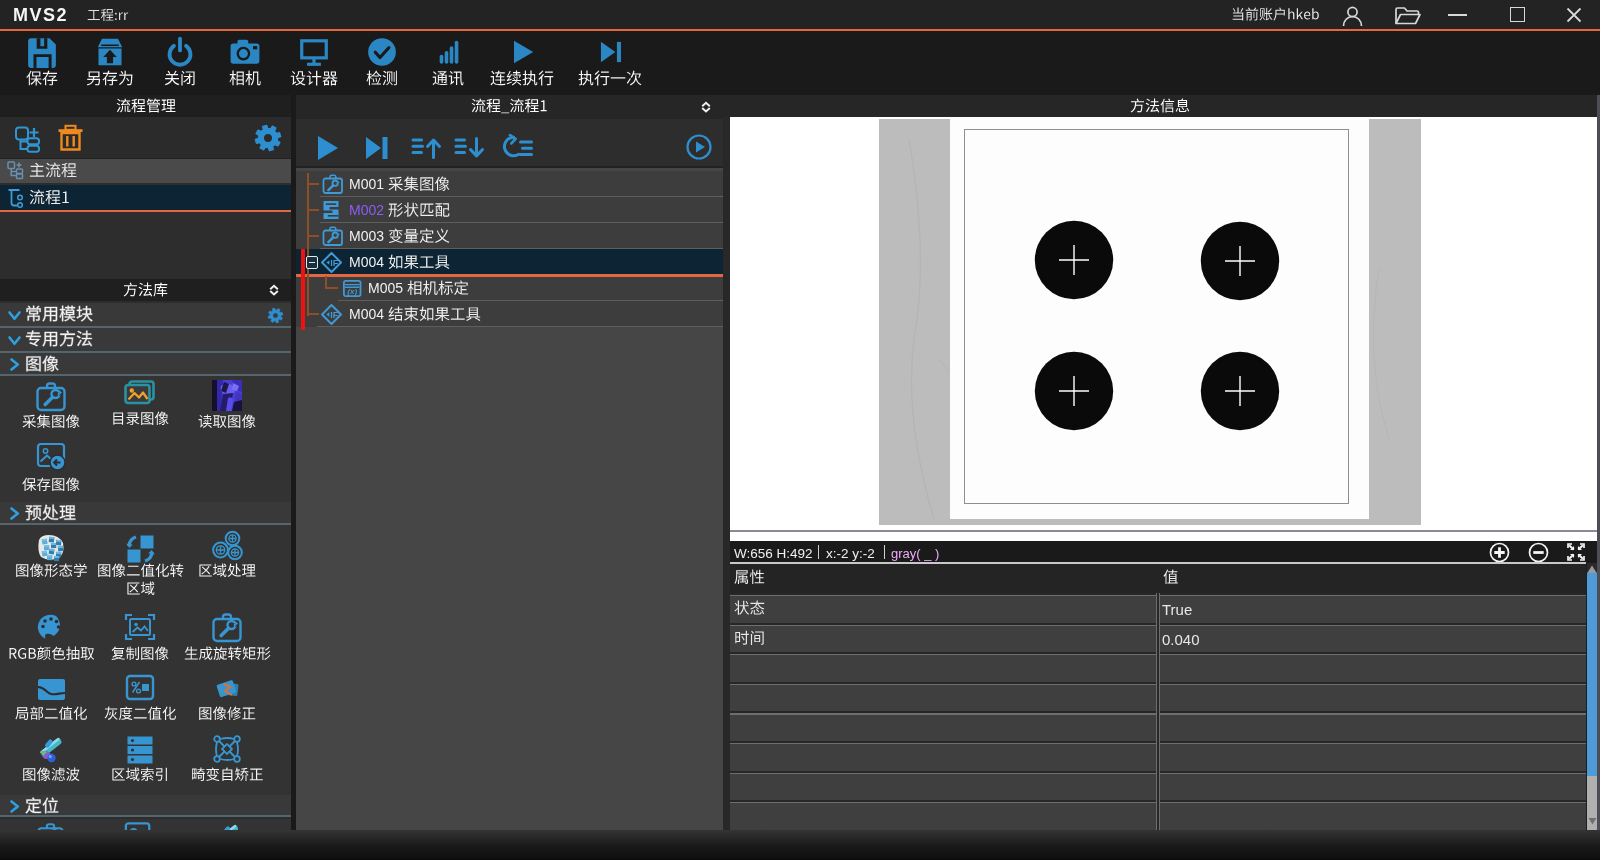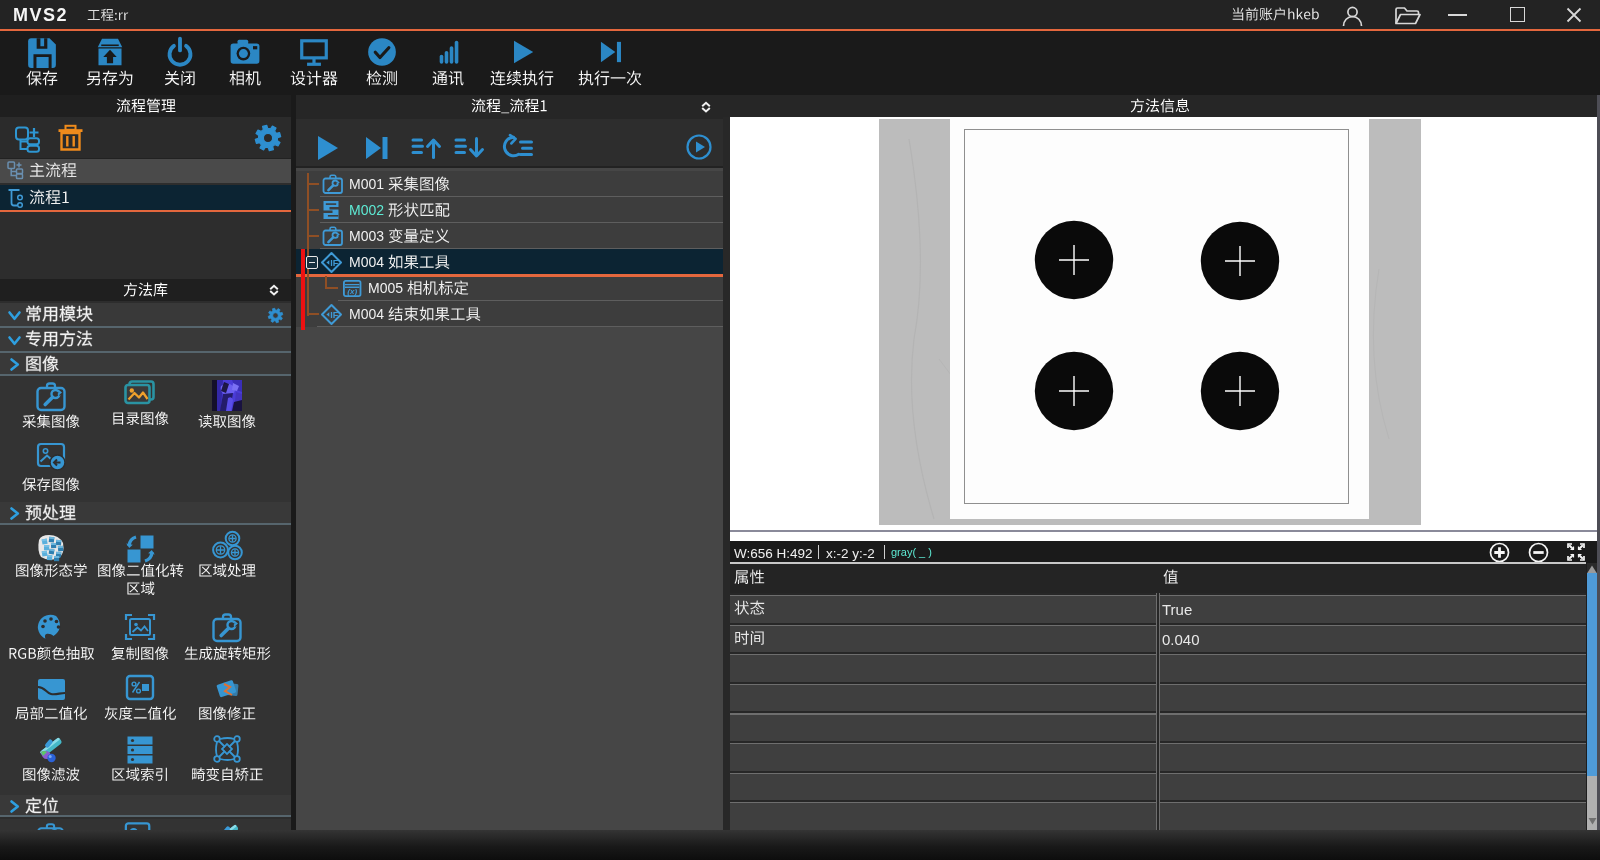--- a/index.html
+++ b/index.html
@@ -498,21 +498,21 @@
 <div style="position:absolute;left:388px;top:176px;line-height:0;"><svg class="z" width="62.0" height="18.0" viewBox="0 0 62.0 18.0">
       <path d="M12.4 2.9C11.9 4.1 10.9 5.8 10.1 6.8L11.1 7.2C11.9 6.2 12.8 4.7 13.6 3.4ZM2.2 4C2.9 4.9 3.5 6.1 3.7 6.9L4.8 6.4C4.5 5.6 3.9 4.5 3.2 3.6ZM6.4 3.4C6.9 4.3 7.3 5.5 7.4 6.3L8.5 5.9C8.4 5.1 7.9 4 7.5 3.1ZM12.8 0.8C10.2 1.3 5.4 1.7 1.4 1.8C1.5 2.1 1.7 2.6 1.7 2.9C5.8 2.8 10.6 2.4 13.8 1.8ZM0.9 7.8V9H6.2C4.8 10.8 2.6 12.4 0.5 13.3C0.8 13.5 1.2 14 1.4 14.3C3.4 13.3 5.6 11.6 7.1 9.6V14.8H8.3V9.6C9.9 11.5 12.1 13.3 14.1 14.3C14.3 14 14.7 13.5 15 13.2C12.9 12.4 10.7 10.7 9.2 9H14.6V7.8H8.3V6.4H7.1V7.8ZM22.6 9.1V10.2H16.3V11.1H21.6C20.1 12.2 17.9 13.2 15.9 13.7C16.2 14 16.5 14.4 16.7 14.7C18.7 14.1 21 12.9 22.6 11.5V14.9H23.8V11.5C25.4 12.8 27.7 14 29.8 14.6C29.9 14.3 30.3 13.9 30.5 13.6C28.6 13.2 26.4 12.2 24.9 11.1H30.2V10.2H23.8V9.1ZM23.1 5.1V6.1H19.3V5.1ZM22.7 0.9C23 1.3 23.2 1.8 23.4 2.3H19.9C20.3 1.8 20.6 1.3 20.8 0.8L19.6 0.6C18.9 2 17.7 3.7 16 5C16.2 5.1 16.6 5.5 16.8 5.7C17.3 5.3 17.7 4.9 18.2 4.5V9.4H19.3V8.9H29.7V8H24.2V6.9H28.7V6.1H24.2V5.1H28.6V4.2H24.2V3.2H29.2V2.3H24.7C24.5 1.8 24.1 1.1 23.8 0.6ZM23.1 4.2H19.3V3.2H23.1ZM23.1 6.9V8H19.3V6.9ZM36.8 9.3C38.1 9.6 39.6 10.1 40.5 10.6L41 9.8C40.1 9.4 38.5 8.9 37.3 8.6ZM35.3 11.3C37.4 11.5 40.1 12.2 41.6 12.7L42.1 11.8C40.6 11.3 37.9 10.7 35.8 10.5ZM32.3 1.3V14.9H33.4V14.2H44.1V14.9H45.2V1.3ZM33.4 13.2V2.4H44.1V13.2ZM37.4 2.7C36.6 3.9 35.3 5.1 34 5.9C34.2 6.1 34.6 6.4 34.8 6.6C35.3 6.3 35.7 6 36.2 5.5C36.7 6 37.3 6.5 37.9 6.9C36.6 7.5 35.1 8 33.7 8.3C33.9 8.5 34.1 8.9 34.3 9.2C35.8 8.9 37.4 8.3 38.9 7.5C40.2 8.2 41.6 8.7 43.1 9.1C43.2 8.8 43.5 8.4 43.8 8.2C42.4 7.9 41 7.5 39.8 6.9C41 6.2 42 5.3 42.6 4.2L41.9 3.9L41.8 3.9H37.8C38 3.6 38.2 3.3 38.4 3ZM36.9 4.9 37 4.8H41C40.4 5.4 39.7 6 38.8 6.4C38.1 6 37.4 5.5 36.9 4.9ZM54 2.6H56.8C56.6 3.1 56.2 3.5 55.9 3.9H53C53.4 3.5 53.7 3.1 54 2.6ZM54 0.6C53.4 1.9 52.2 3.6 50.5 4.8C50.7 4.9 51.1 5.3 51.2 5.5C51.5 5.3 51.8 5.1 52 4.9V7.2H54.5C53.7 7.9 52.6 8.5 50.9 9.1C51.2 9.3 51.5 9.6 51.6 9.8C53 9.3 54 8.8 54.8 8.2C55 8.4 55.2 8.7 55.4 8.9C54.4 9.9 52.5 10.9 50.9 11.3C51.2 11.5 51.4 11.8 51.6 12.1C53 11.6 54.7 10.6 55.9 9.6C56 9.9 56.1 10.2 56.2 10.5C55 11.7 52.7 12.9 50.8 13.5C51 13.7 51.3 14.1 51.5 14.3C53.2 13.7 55.1 12.7 56.5 11.5C56.6 12.4 56.4 13.3 56.1 13.6C55.9 13.9 55.6 13.9 55.3 13.9C55.1 13.9 54.7 13.9 54.3 13.8C54.5 14.1 54.6 14.6 54.6 14.8C54.9 14.9 55.3 14.9 55.6 14.9C56.1 14.9 56.5 14.8 56.9 14.3C57.6 13.7 57.8 12 57.3 10.4L58 10C58.6 11.7 59.5 13.2 60.8 14C60.9 13.7 61.3 13.3 61.5 13.1C60.3 12.5 59.4 11.1 58.9 9.6C59.5 9.3 60.1 9 60.6 8.6L59.8 7.9C59.1 8.4 57.9 9.1 57 9.6C56.6 8.9 56.1 8.2 55.4 7.6L55.8 7.2H60.4V3.9H57.1C57.6 3.3 58 2.7 58.4 2.2L57.7 1.7L57.5 1.7H54.7L55.2 0.8ZM53.1 4.8H55.8C55.8 5.2 55.6 5.8 55.2 6.4H53.1ZM56.8 4.8H59.3V6.4H56.4C56.7 5.8 56.8 5.2 56.8 4.8ZM50.6 0.7C49.7 3 48.4 5.3 46.9 6.9C47.2 7.1 47.5 7.7 47.6 8C48.1 7.5 48.5 6.9 49 6.3V14.8H50.1V4.5C50.7 3.4 51.2 2.2 51.7 1Z" fill="#f0f0f0"></path>
     </svg></div>
 <div style="left:296px;top:197px;width:427px;height:26px;background:#3d3d3d"></div>
 <div style="left:320px;top:221.8px;width:403px;height:1.2px;background:#5e5e5e"></div>
 <svg style="position:absolute;left:321px;top:199px" width="22" height="22" viewBox="0 0 22 22">
     <path d="M2.5 2 h15 v6 h-9 v2.5 h9 v9.5 h-15 v-6 h9 v-2.5 h-9 z" fill="#3f9ad6"></path>
     <rect x="4.8" y="4.3" width="10.4" height="1.6" fill="#3b3b3b"></rect>
     <rect x="6.9" y="16" width="10.4" height="1.6" fill="#3b3b3b"></rect>
   </svg>
-<div style="position:absolute;left:349px;top:202px;font-size:14px;color:#5eead4;white-space:nowrap;">M002 </div>
+<div style="position:absolute;left:349px;top:202px;font-size:14px;color:#8b5cf6;white-space:nowrap;">M002 </div>
 <div style="position:absolute;left:388px;top:202px;line-height:0;"><svg class="z" width="62.0" height="18.0" viewBox="0 0 62.0 18.0">
       <path d="M13.1 0.9C12.2 2.1 10.4 3.4 8.9 4.2C9.2 4.4 9.5 4.7 9.7 5C11.3 4.1 13.1 2.7 14.2 1.3ZM13.6 5.1C12.5 6.5 10.6 7.9 9.1 8.7C9.3 8.9 9.7 9.3 9.9 9.5C11.5 8.6 13.4 7.1 14.6 5.6ZM13.9 9.3C12.8 11.3 10.6 13 8.2 13.9C8.6 14.2 8.9 14.6 9.1 14.9C11.5 13.8 13.7 11.9 15 9.8ZM6.3 2.7V6.7H3.8V2.7ZM0.6 6.7V7.8H2.7C2.6 10.1 2.2 12.4 0.6 14.2C0.9 14.4 1.3 14.7 1.4 15C3.3 12.9 3.7 10.4 3.8 7.8H6.3V14.9H7.4V7.8H9.1V6.7H7.4V2.7H8.9V1.6H0.9V2.7H2.7V6.7ZM27 1.6C27.7 2.5 28.5 3.7 28.8 4.4L29.8 3.8C29.4 3.1 28.6 2 27.9 1.1ZM16.3 3.2C17 4.1 17.9 5.3 18.2 6.1L19.2 5.5C18.8 4.7 17.9 3.5 17.1 2.7ZM24.6 0.7V4.3L24.6 5.2H21V6.3H24.5C24.3 8.9 23.4 11.8 20.6 14.1C20.9 14.3 21.3 14.6 21.5 14.8C23.9 12.9 24.9 10.6 25.4 8.3C26.3 11.2 27.6 13.5 29.7 14.8C29.9 14.6 30.3 14.1 30.6 13.9C28.1 12.6 26.7 9.7 26 6.3H30.2V5.2H25.8L25.8 4.3V0.7ZM16 10.6 16.7 11.6C17.5 10.9 18.4 10 19.3 9.1V14.8H20.5V0.6H19.3V7.7C18.1 8.9 16.8 10 16 10.6ZM45.4 1.6H32.5V13.9H45.6V12.8H33.6V2.7H36.7C36.6 6.7 36.4 9.2 34.2 10.6C34.4 10.8 34.8 11.3 34.9 11.5C37.4 9.9 37.8 7.1 37.9 2.7H40.5V9.2C40.5 10.5 40.8 10.9 42.1 10.9C42.3 10.9 43.6 10.9 43.8 10.9C45 10.9 45.3 10.2 45.4 7.8C45.1 7.8 44.6 7.6 44.3 7.4C44.3 9.4 44.2 9.8 43.7 9.8C43.4 9.8 42.4 9.8 42.2 9.8C41.7 9.8 41.6 9.7 41.6 9.2V2.7H45.4ZM55.1 1.3V2.4H59.8V6.2H55.1V12.9C55.1 14.4 55.6 14.7 57 14.7C57.3 14.7 59.3 14.7 59.6 14.7C61 14.7 61.4 14 61.5 11.5C61.2 11.4 60.7 11.2 60.4 11C60.3 13.2 60.2 13.6 59.5 13.6C59.1 13.6 57.5 13.6 57.1 13.6C56.4 13.6 56.3 13.5 56.3 12.9V7.3H59.8V8.4H60.9V1.3ZM48.7 11.2H53V12.8H48.7ZM48.7 10.3V5.1H49.8V6.3C49.8 7.1 49.6 8.1 48.7 8.9C48.9 9 49.1 9.3 49.2 9.4C50.2 8.5 50.4 7.3 50.4 6.3V5.1H51.3V8C51.3 8.7 51.5 8.9 52.1 8.9C52.2 8.9 52.7 8.9 52.9 8.9H53V10.3ZM47.4 1.2V2.3H49.6V4.1H47.8V14.8H48.7V13.7H53V14.6H54V4.1H52.2V2.3H54.3V1.2ZM50.5 4.1V2.3H51.4V4.1ZM52 5.1H53V8.2L53 8.2C52.9 8.2 52.9 8.2 52.7 8.2C52.6 8.2 52.2 8.2 52.2 8.2C52 8.2 52 8.2 52 8Z" fill="#f0f0f0"></path>
     </svg></div>
 <div style="left:296px;top:223px;width:427px;height:26px;background:#3d3d3d"></div>
 <div style="left:320px;top:247.8px;width:403px;height:1.2px;background:#5e5e5e"></div>
 <svg style="position:absolute;left:322px;top:226px" width="21" height="21" viewBox="0 0 21 21">
     <path d="M8 4.5 v-1.6 a1.6 1.6 0 0 1 1.6 -1.6 h2.6 a1.6 1.6 0 0 1 1.6 1.6 v1.6" stroke="#3f9ad6" stroke-width="1.6" fill="none"></path>
     <rect x="1.5" y="4.5" width="18.5" height="14.5" rx="2" stroke="#3f9ad6" stroke-width="1.8" fill="none"></rect>
     <circle cx="13.2" cy="9.2" r="2.7" stroke="#3f9ad6" stroke-width="1.8" fill="none"></circle>
     <path d="M14.8 5.8 L18.3 8.5 L15.9 10.6 Z" fill="#3d3d3d"></path>
@@ -597,21 +597,21 @@
 <svg style="position:absolute;left:1200px;top:351px" width="80" height="80" viewBox="0 0 80 80">
     <circle cx="40" cy="40" r="39.2" fill="#0a0a0a"></circle>
     <path d="M25 40 h30 M40 25 v30" stroke="#ffffff" stroke-width="1.4"></path>
   </svg>
 <div style="left:729.5px;top:530.4px;width:867.5px;height:1.2px;background:#8a8a9a"></div>
 <div style="left:729.5px;top:541px;width:867.5px;height:22px;background:#1a1a1a"></div>
 <div style="position:absolute;left:734px;top:546px;font-size:13.5px;color:#f0f0f0;white-space:nowrap;">W:656 H:492</div>
 <div style="left:817.5px;top:545px;width:1.2px;height:14px;background:#cfcfcf"></div>
 <div style="position:absolute;left:826px;top:546px;font-size:13.5px;color:#f0f0f0;white-space:nowrap;">x:-2 y:-2</div>
 <div style="left:883.5px;top:545px;width:1.2px;height:14px;background:#cfcfcf"></div>
-<div style="position:absolute;left:891px;top:546px;font-size:11px;color:#5eead4;white-space:nowrap;">gray( _ )</div>
+<div style="position:absolute;left:891px;top:546px;font-size:13px;color:#f0abfc;white-space:nowrap;">gray( _ )</div>
 <svg style="position:absolute;left:1489px;top:542px" width="21" height="21" viewBox="0 0 21 21">
     <circle cx="10.5" cy="10.5" r="9" stroke="#f5f5f5" stroke-width="1.7" fill="none"></circle>
     <path d="M5.3 10.5 h10.4 M10.5 5.3 v10.4" stroke="#f5f5f5" stroke-width="2.8"></path>
   </svg>
 <svg style="position:absolute;left:1528px;top:542px" width="21" height="21" viewBox="0 0 21 21">
     <circle cx="10.5" cy="10.5" r="9" stroke="#f5f5f5" stroke-width="1.7" fill="none"></circle>
     <path d="M5.3 10.5 h10.4" stroke="#f5f5f5" stroke-width="2.8"></path>
   </svg>
 <svg style="position:absolute;left:1567px;top:543px" width="18" height="18" viewBox="0 0 18 18">
     <path d="M1 5 V1 h4 M13 1 h4 v4 M17 13 v4 h-4 M5 17 H1 v-4" stroke="#f5f5f5" stroke-width="1.7" fill="none"></path>

